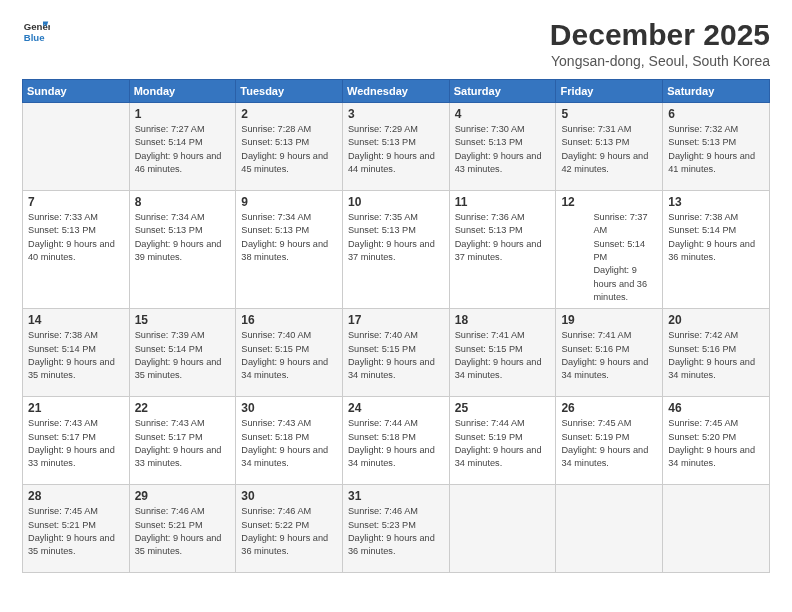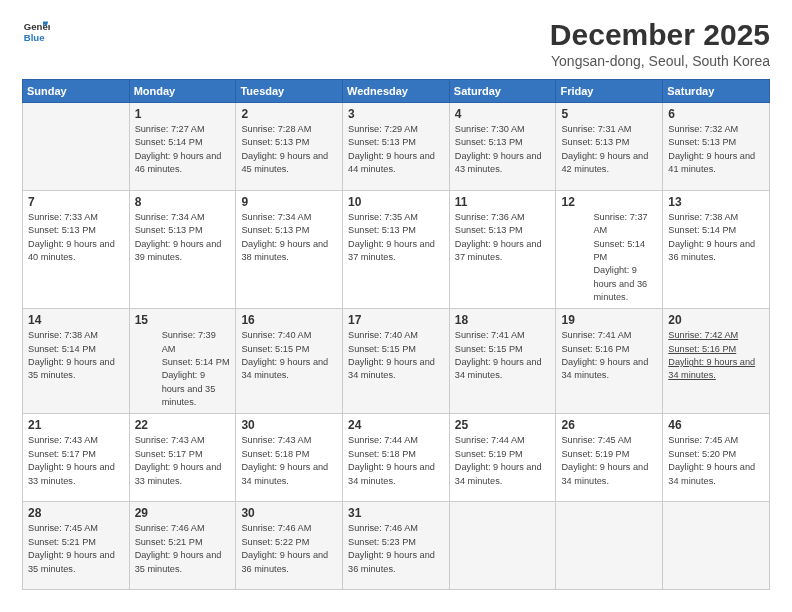--- a/index.html
+++ b/index.html
@@ -236,21 +236,21 @@
             <div class="cell-content">
               <div class="day-num">14</div>
               <div class="day-detail" style="white-space: pre-line;">Sunrise: 7:38 AM
 Sunset: 5:14 PM
 Daylight: 9 hours and 35 minutes.</div>
             </div>
           </td>
           <td>
             <div class="cell-content">
               <div class="day-num">15</div>
-              <div class="day-detail" style="white-space: pre-line; margin-left: 27px;">Sunrise: 7:39 AM
+              <div class="day-detail" style="white-space: pre-line;">Sunrise: 7:39 AM
 Sunset: 5:14 PM
 Daylight: 9 hours and 35 minutes.</div>
             </div>
           </td>
           <td>
             <div class="cell-content">
               <div class="day-num">16</div>
               <div class="day-detail" style="white-space: pre-line;">Sunrise: 7:40 AM
 Sunset: 5:15 PM
 Daylight: 9 hours and 34 minutes.</div>
@@ -276,21 +276,21 @@
             <div class="cell-content">
               <div class="day-num">19</div>
               <div class="day-detail" style="white-space: pre-line;">Sunrise: 7:41 AM
 Sunset: 5:16 PM
 Daylight: 9 hours and 34 minutes.</div>
             </div>
           </td>
           <td>
             <div class="cell-content">
               <div class="day-num">20</div>
-              <div class="day-detail" style="white-space: pre-line; text-decoration: underline;">Sunrise: 7:42 AM
+              <div class="day-detail" style="white-space: pre-line;">Sunrise: 7:42 AM
 Sunset: 5:16 PM
 Daylight: 9 hours and 34 minutes.</div>
             </div>
           </td>
         </tr>
         <tr>
           <td>
             <div class="cell-content">
               <div class="day-num">21</div>
               <div class="day-detail" style="white-space: pre-line;">Sunrise: 7:43 AM

